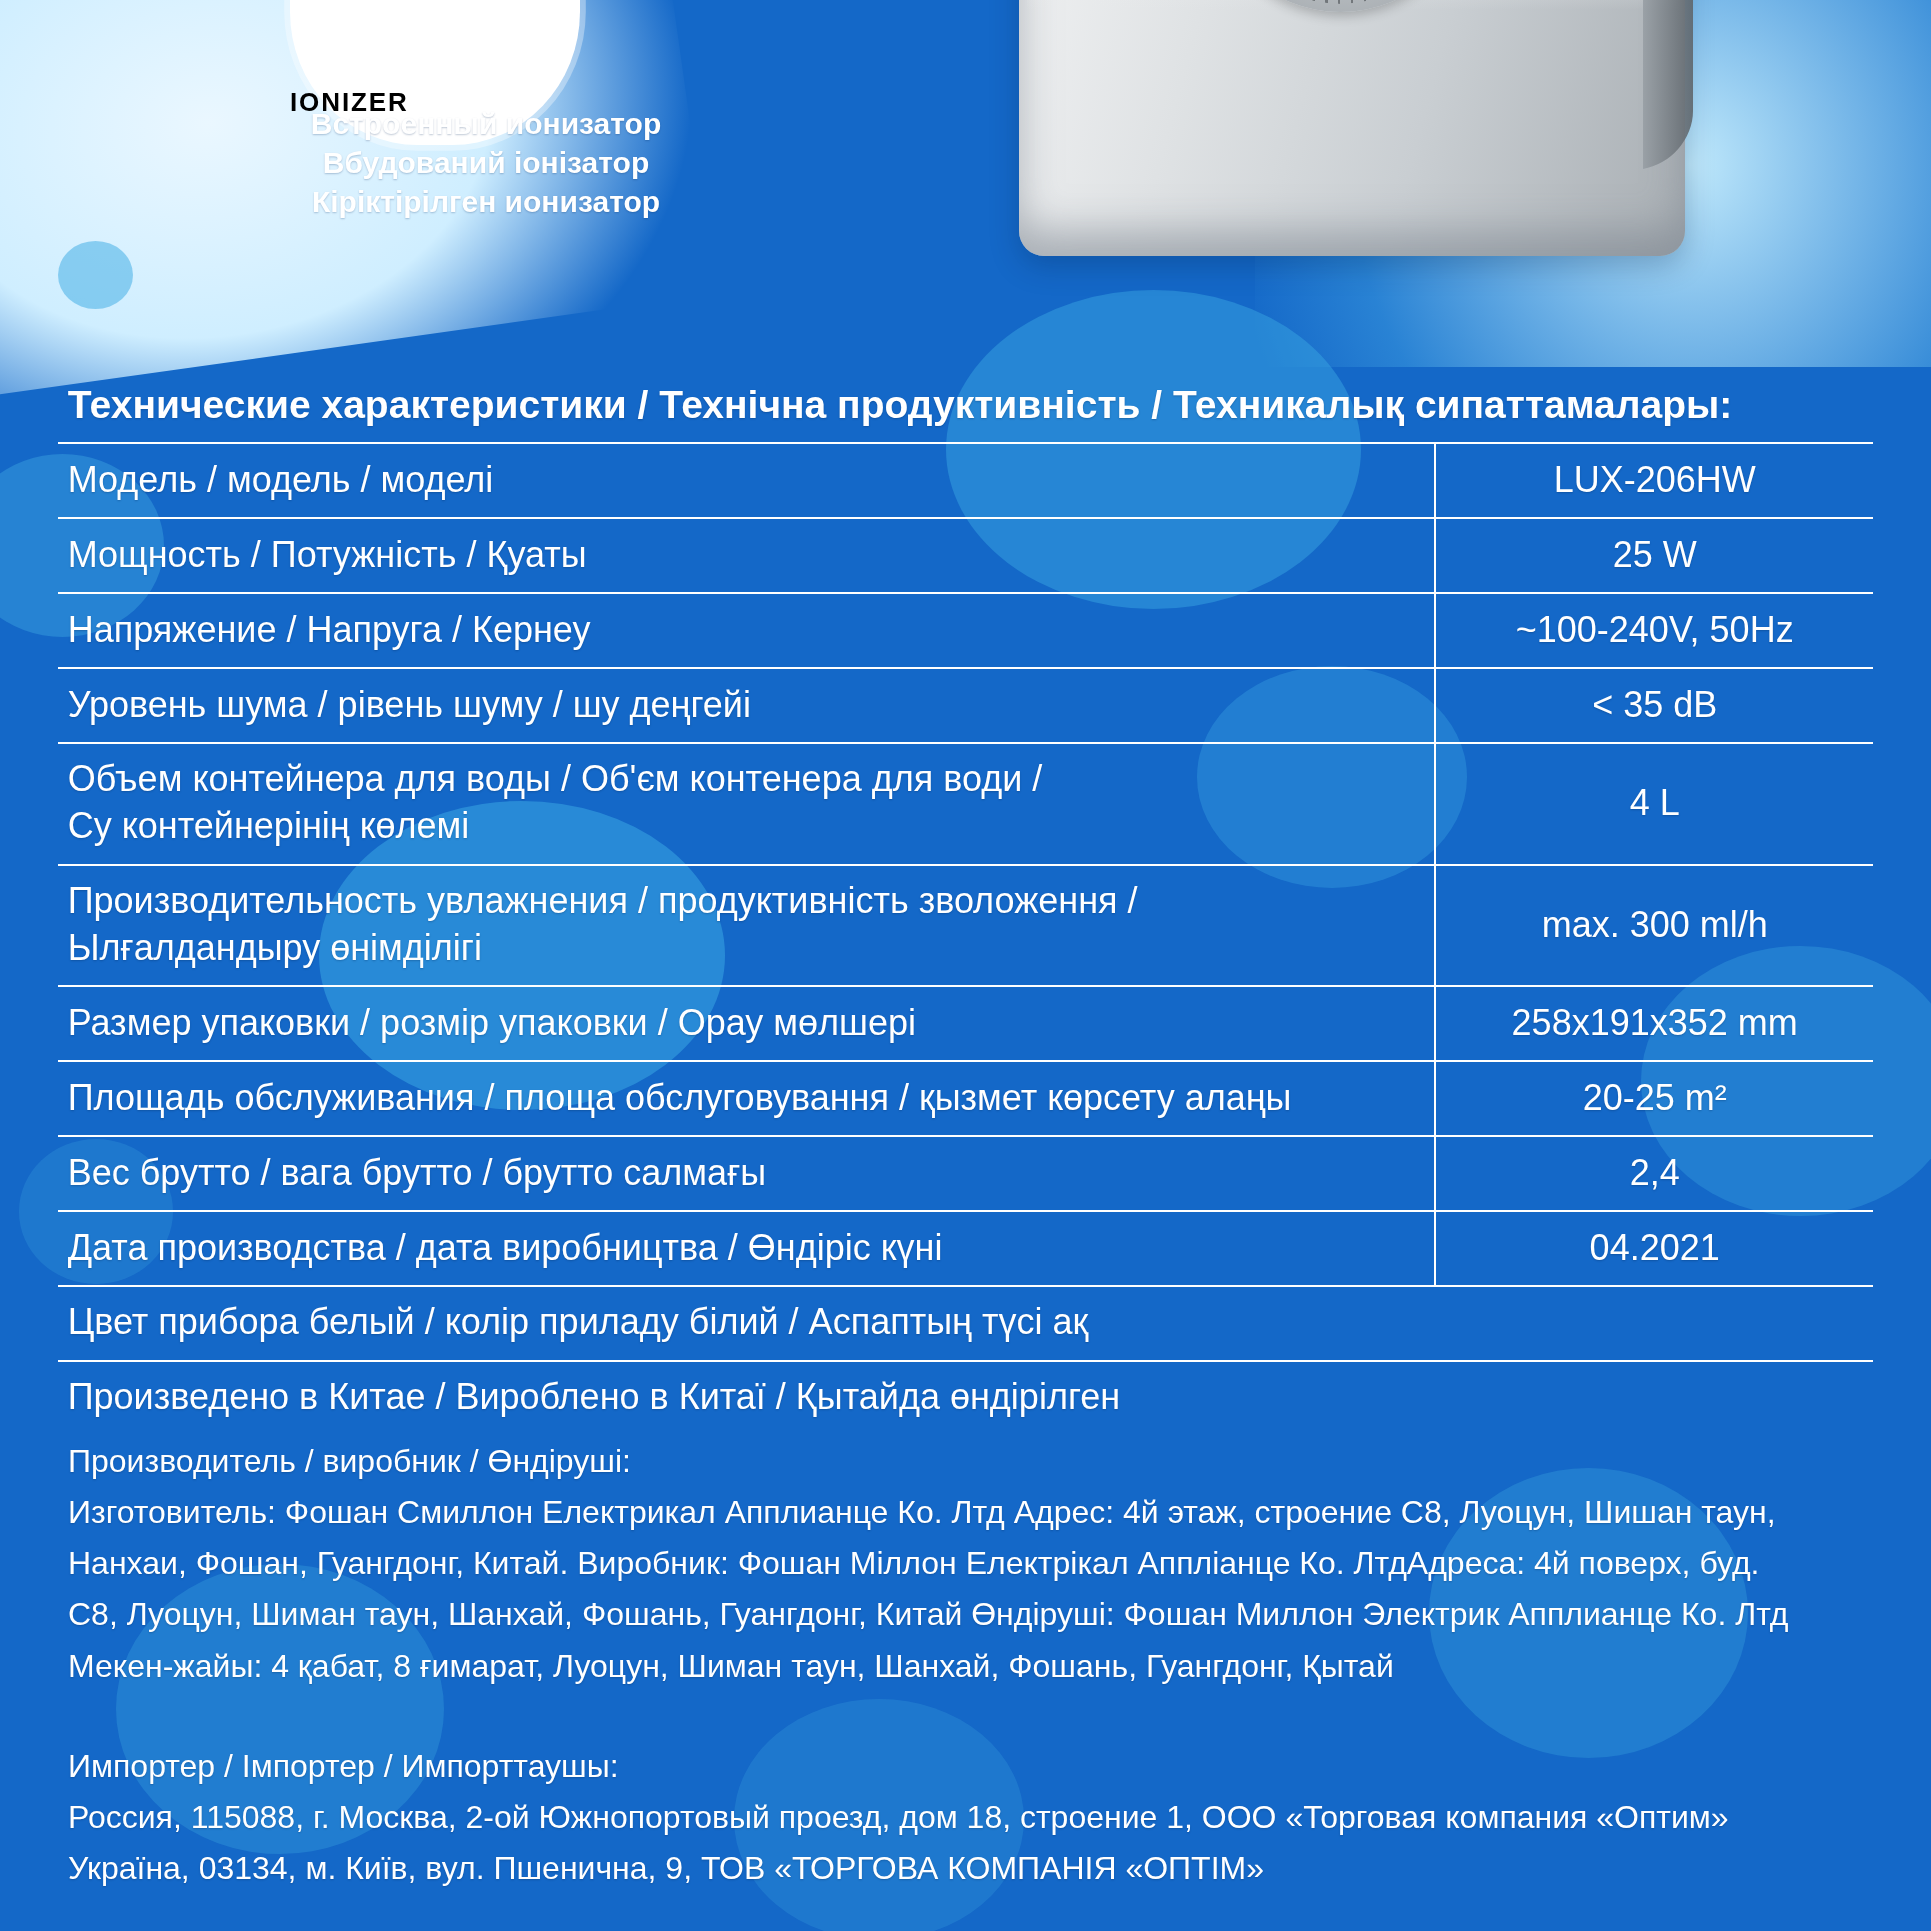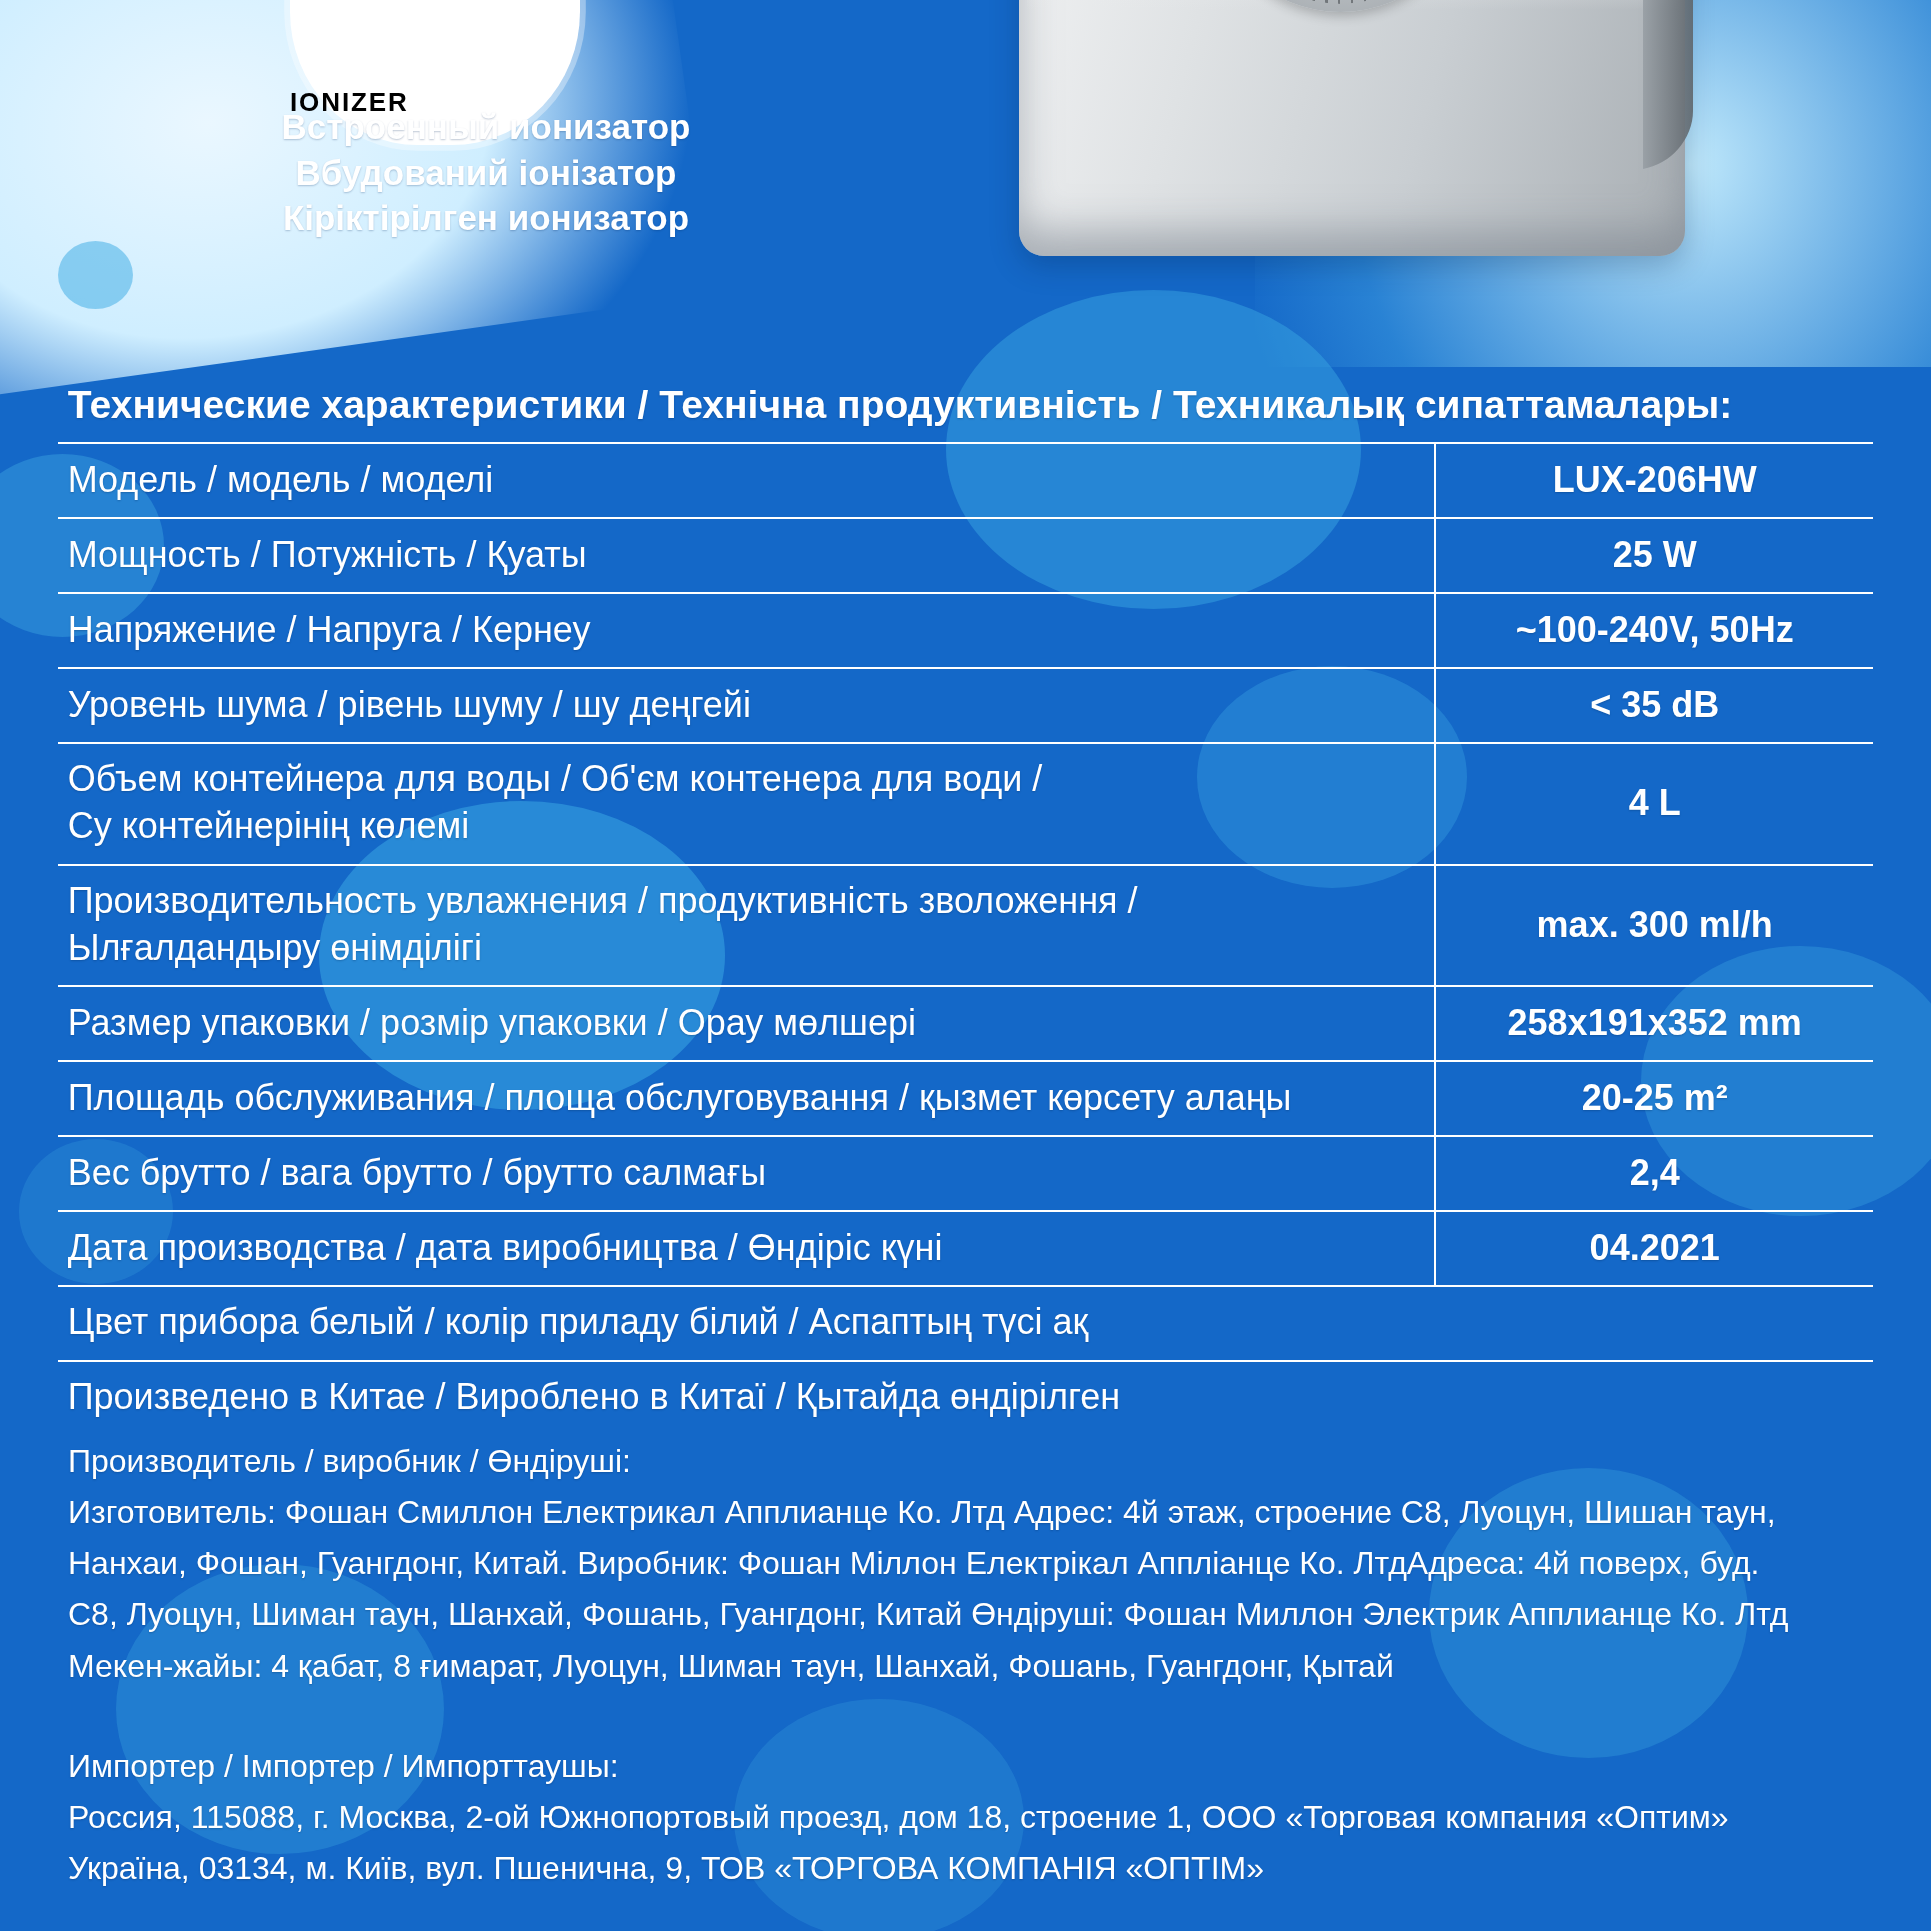--- a/index.html
+++ b/index.html
@@ -65,21 +65,21 @@
   
   #ionizer-captions {
     position: absolute;
     left: 235px;
     top: 104px;
     width: 502px;
     text-align: center;
     line-height: 1.30;
   }
   #ionizer-captions div {
-    font-size: 35px;
+    font-size: 30px;
     font-weight: bold;
     color: #ffffff;
     text-shadow: 0 1px 1.9px rgba(0,40,90,0.25);
   }
 
   
   #product-photo {
     position: absolute;
     left: 1019px;
     top: -193px;
@@ -160,21 +160,21 @@
     color: #ffffff;
     text-shadow: 0 1px 1.9px rgba(0,35,80,0.28);
   }
   td.label {
     width: 1357px;
     border-right: 2.9px solid #ffffff;
     font-weight: normal;
   }
   td.value {
     text-align: center;
-    font-weight: bold;
+    font-weight: normal;
     font-size: 37px;
   }
   tr.full td {
     border-right: none;
     margin-top: 35px;
   }
 
   
   #footer {
     position: absolute;

